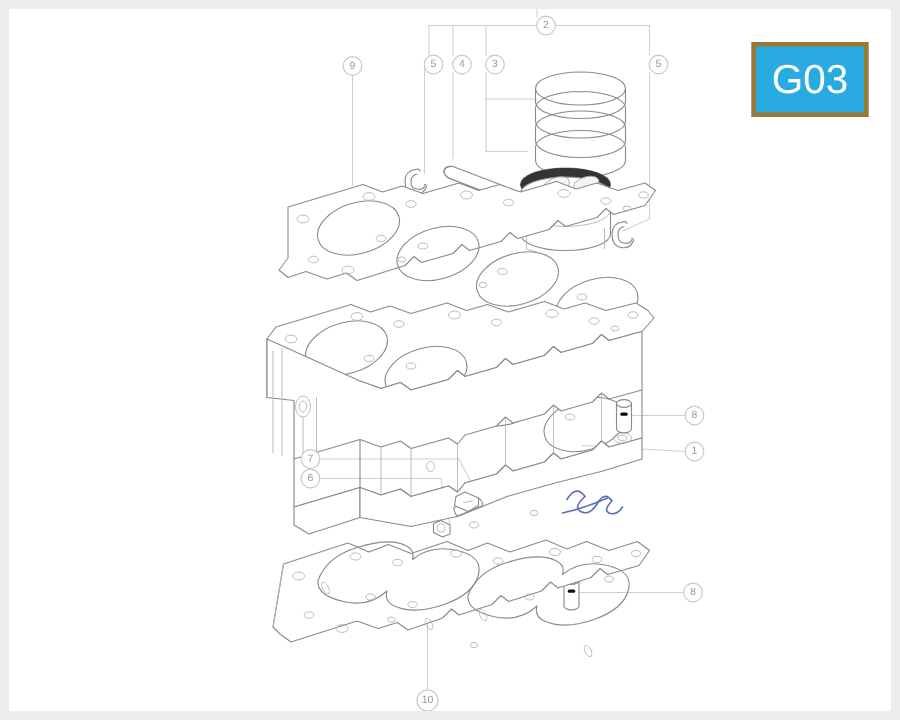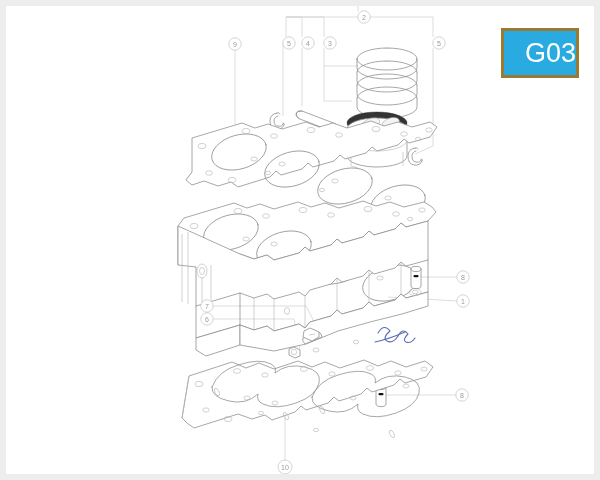--- a/index.html
+++ b/index.html
@@ -2,21 +2,21 @@
 <html><head>
 <meta charset="utf-8">
 <style>
   html,body{margin:0;padding:0;background:#ffffff;}
   body{width:600px;height:480px;overflow:hidden;font-family:"Liberation Sans",sans-serif;}
   #page{position:relative;width:600px;height:480px;background:#ededed;box-sizing:border-box;}
   #canvas{position:absolute;left:6px;top:6px;width:588px;height:468px;background:#ffffff;}
   #diagram{position:absolute;left:0;top:0;width:588px;height:468px;}
   #badge{position:absolute;right:15px;top:22px;width:78px;height:50px;
          background:#29abe2;border:3px solid #9a7a33;box-sizing:border-box;
-         display:flex;align-items:center;justify-content:flex-end;}
+         display:flex;align-items:center;justify-content:center;}
   #badge span{color:#ffffff;font-size:27px;font-family:"Liberation Sans",sans-serif;
               letter-spacing:0px;line-height:1;}
   .cl-txt{font-family:"Liberation Sans",sans-serif;font-size:7px;fill:#9b9b9b;
           text-anchor:middle;dominant-baseline:central;}
   .cl-circ{fill:#ffffff;stroke:#c9c9c9;stroke-width:0.8;}
   .lead{stroke:#cfcfcf;stroke-width:0.7;fill:none;}
   .ln{stroke:#8a8a8a;stroke-width:0.75;fill:none;stroke-linejoin:round;stroke-linecap:round;}
   .ln-f{stroke:#8a8a8a;stroke-width:0.75;fill:#ffffff;stroke-linejoin:round;}
   .ln-l{stroke:#b4b4b4;stroke-width:0.6;fill:none;}
   .ln-l-f{stroke:#b4b4b4;stroke-width:0.6;fill:#ffffff;}

